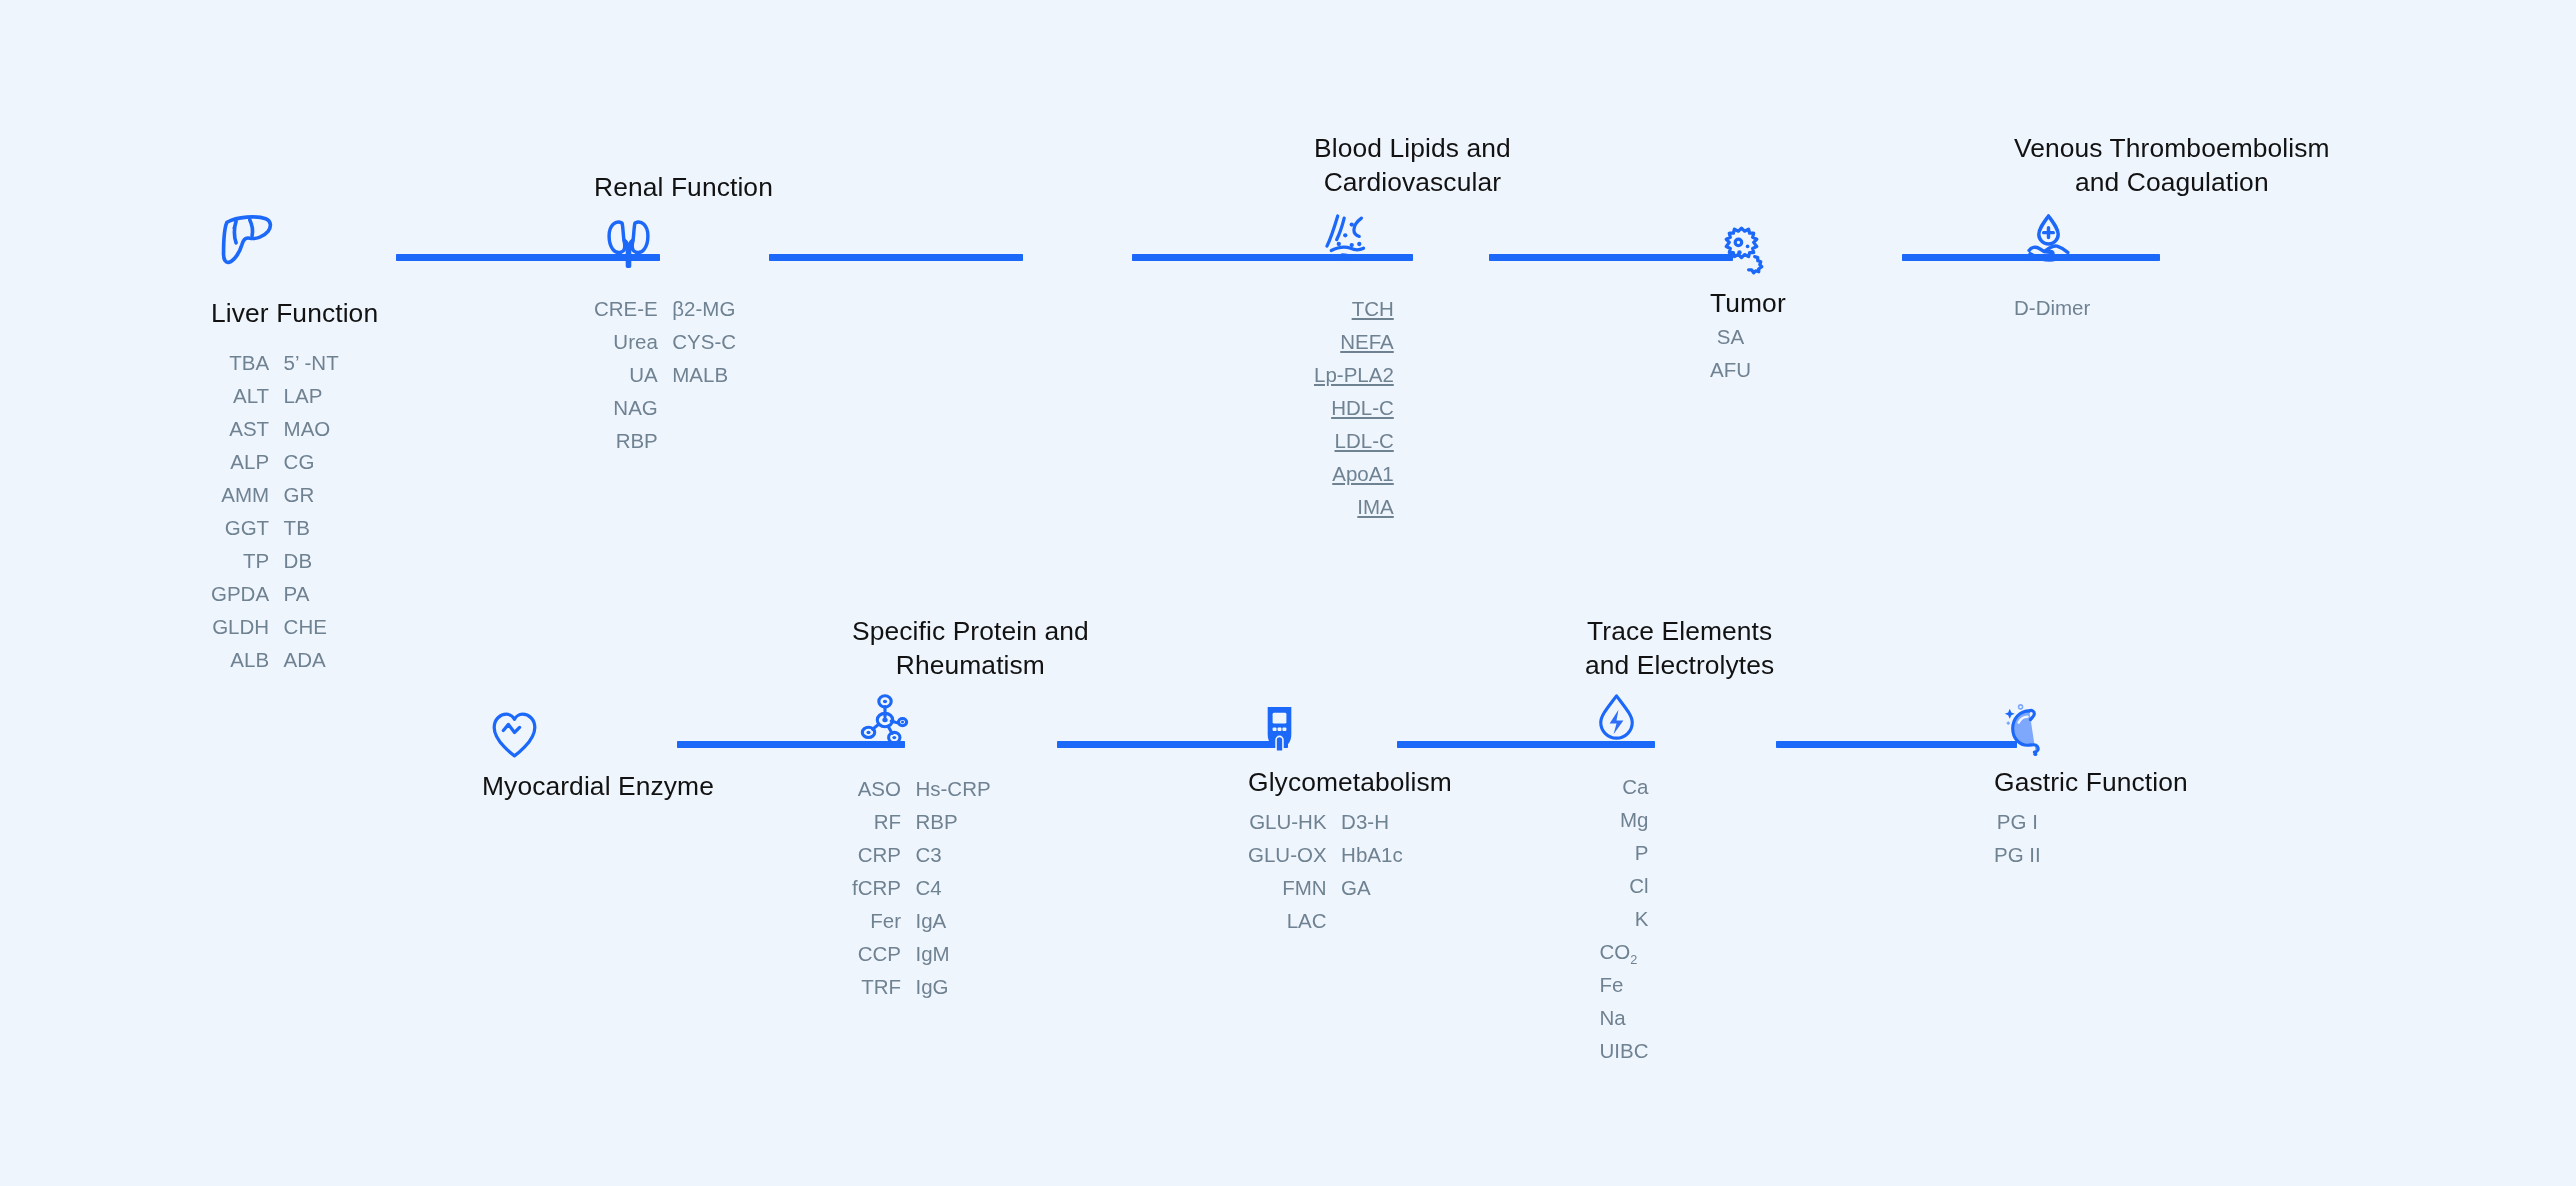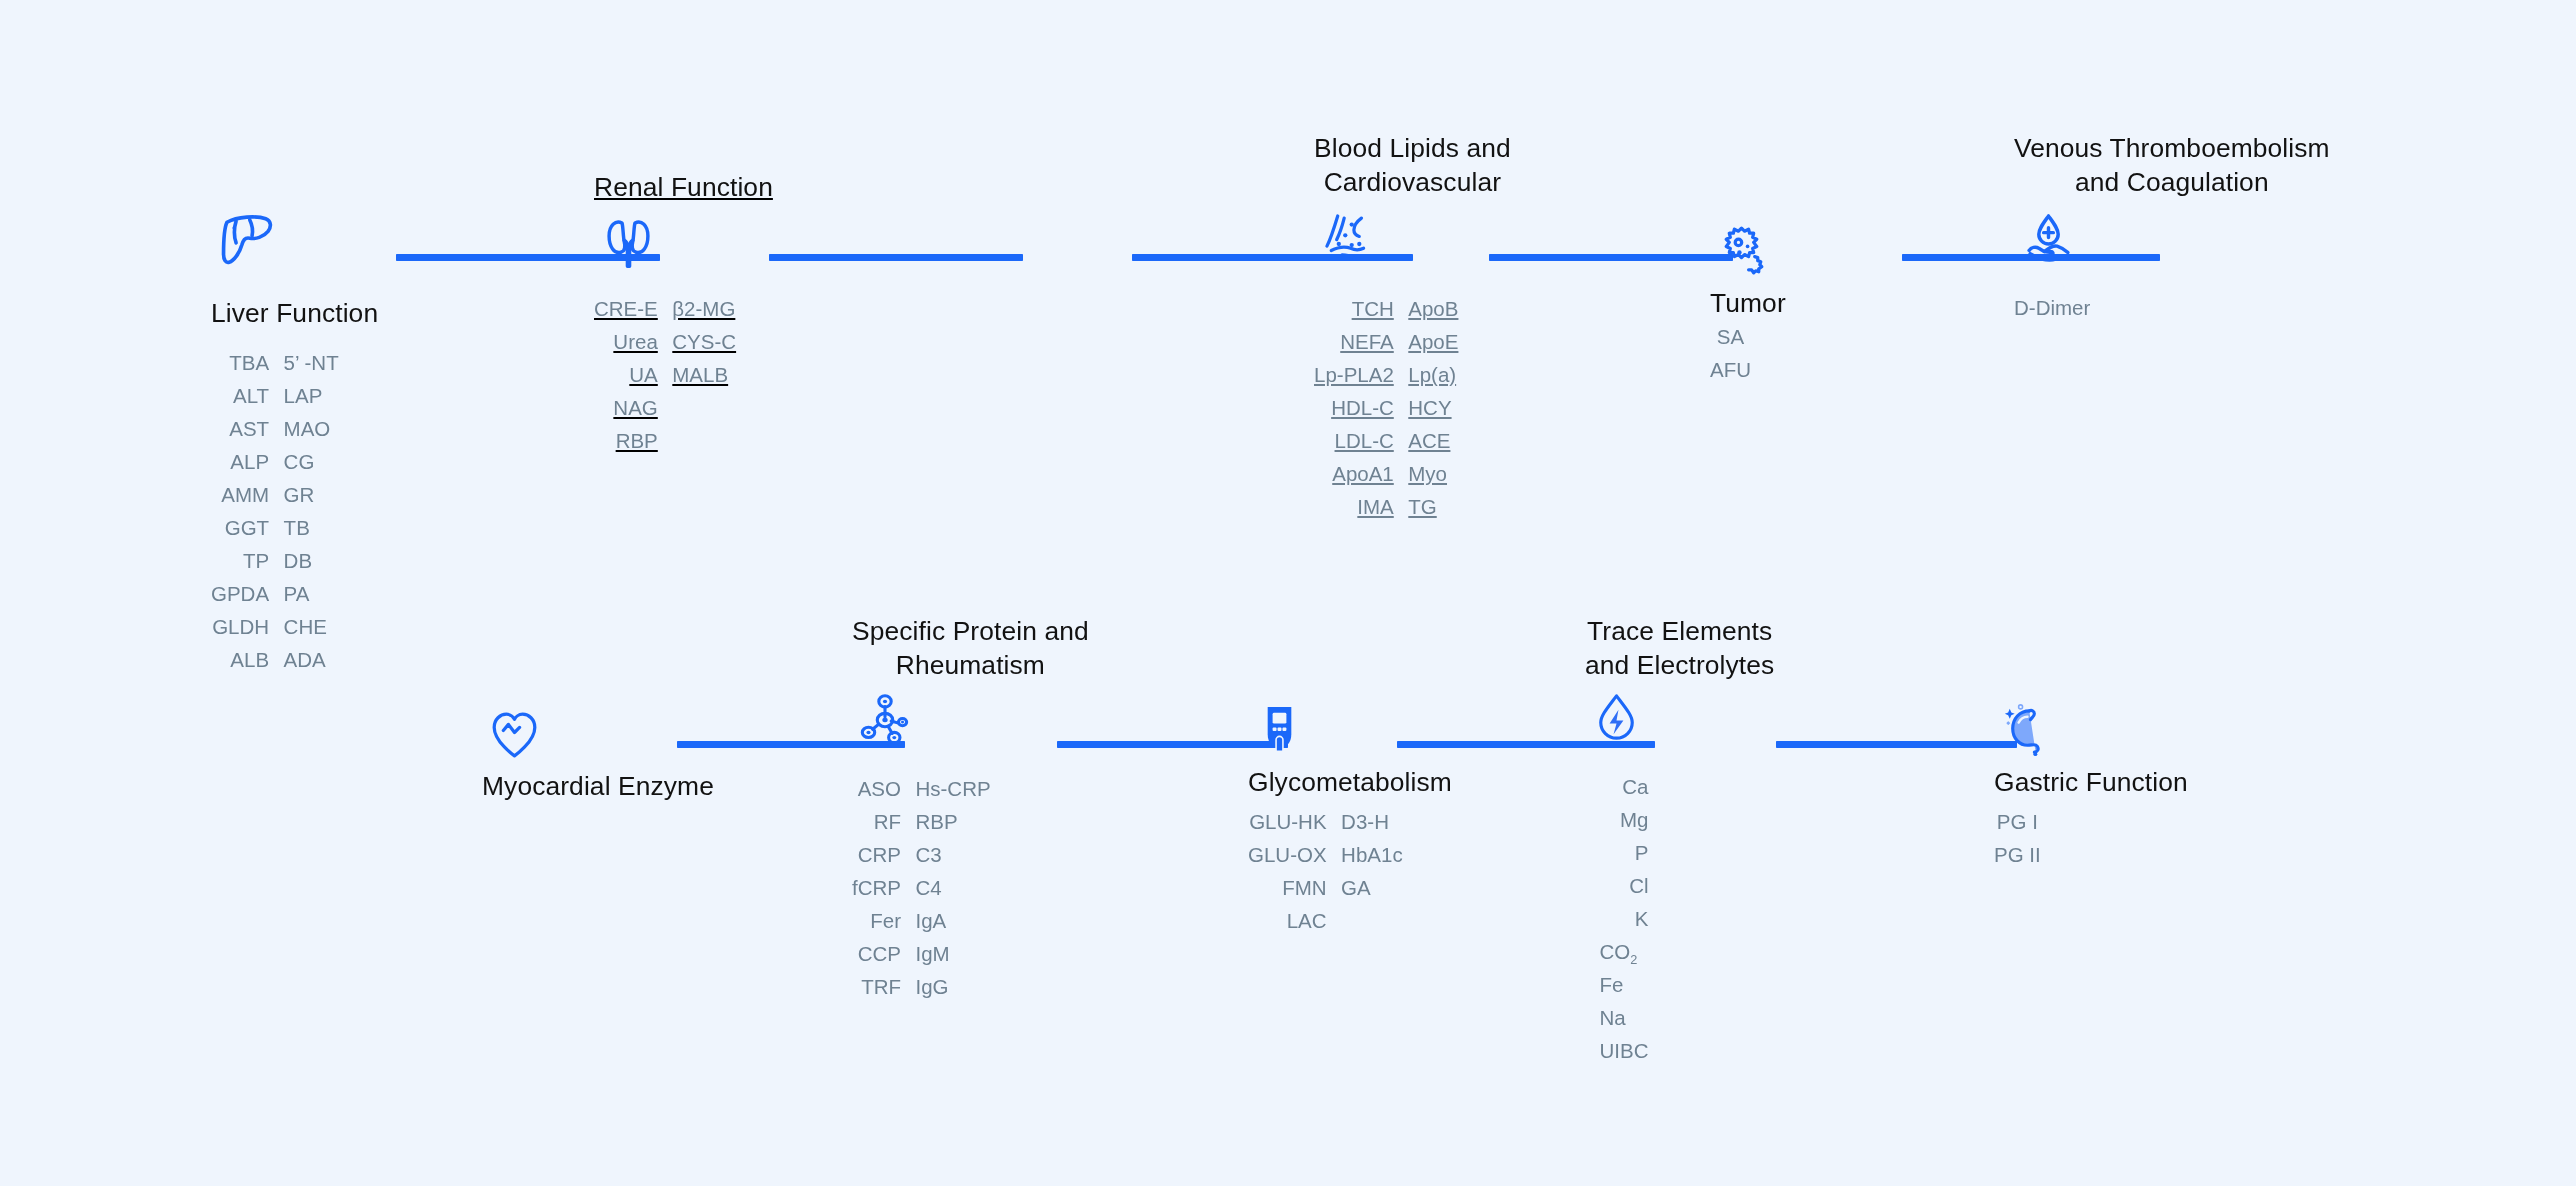--- a/index.html
+++ b/index.html
@@ -93,21 +93,21 @@
         <span>GR</span>
         <span>TB</span>
         <span>DB</span>
         <span>PA</span>
         <span>CHE</span>
         <span>ADA</span>
       </div>
     </div>
   </div>
 
-  <div class="node t-above" style="left:594px; top:170px; width:225px;text-decoration:underline;">
+  <div class="node t-above" style="left:594px; top:170px; width:225px;">
     <div class="title">Renal Function</div>
     <div class="icon">
       <svg width="69" height="69" viewBox="0 0 64 64" fill="none" stroke="#1b68f9" stroke-width="3.2" stroke-linecap="round" stroke-linejoin="round">
         <path d="M26 14c-6-3-12 2-12 12s5 17 11 15c4-1 4-6 3-10-1-5-1-14-2-17z"></path>
         <path d="M38 14c6-3 12 2 12 12s-5 17-11 15c-4-1-4-6-3-10 1-5 1-14 2-17z"></path>
         <path d="M28 30c2 1 3 3 3 6v18M36 30c-2 1-3 3-3 6v18"></path>
       </svg>
     </div>
     <div class="items" style="margin-top:14.5px;">
       <div class="col left">
@@ -145,29 +145,20 @@
     </div>
     <div class="items" style="margin-top:20px;text-decoration:underline;">
       <div class="col left">
         <span>TCH</span>
         <span>NEFA</span>
         <span>Lp-PLA2</span>
         <span>HDL-C</span>
         <span>LDL-C</span>
         <span>ApoA1</span>
         <span>IMA</span>
-      </div>
-      <div class="col right">
-        <span>ApoB</span>
-        <span>ApoE</span>
-        <span>Lp(a)</span>
-        <span>HCY</span>
-        <span>ACE</span>
-        <span>Myo</span>
-        <span>TG</span>
       </div>
     </div>
   </div>
 
   <div class="node t-below" style="left:1710px; top:218px; width:185px;">
     <div class="icon">
       <svg width="65" height="65" viewBox="0 0 64 64" fill="none" stroke="#1b68f9" stroke-width="3.2" stroke-linecap="round" stroke-linejoin="round">
         <path d="M31 10l3 3 4-2 1 4 4 0-1 4 4 2-3 3 3 4-4 2 1 4-4 0-1 4-4-2-3 3-3-3-4 2-1-4-4 0 1-4-4-2 3-4-3-3 4-2-1-4 4 0 1-4 4 2z"></path>
         <path d="M44 38l3 1 0 3 3 1-1 3 2 2-3 2 0 3-3-1-2 2-2-3-3 0"></path>
         <circle cx="28" cy="24" r="3.2"></circle>

